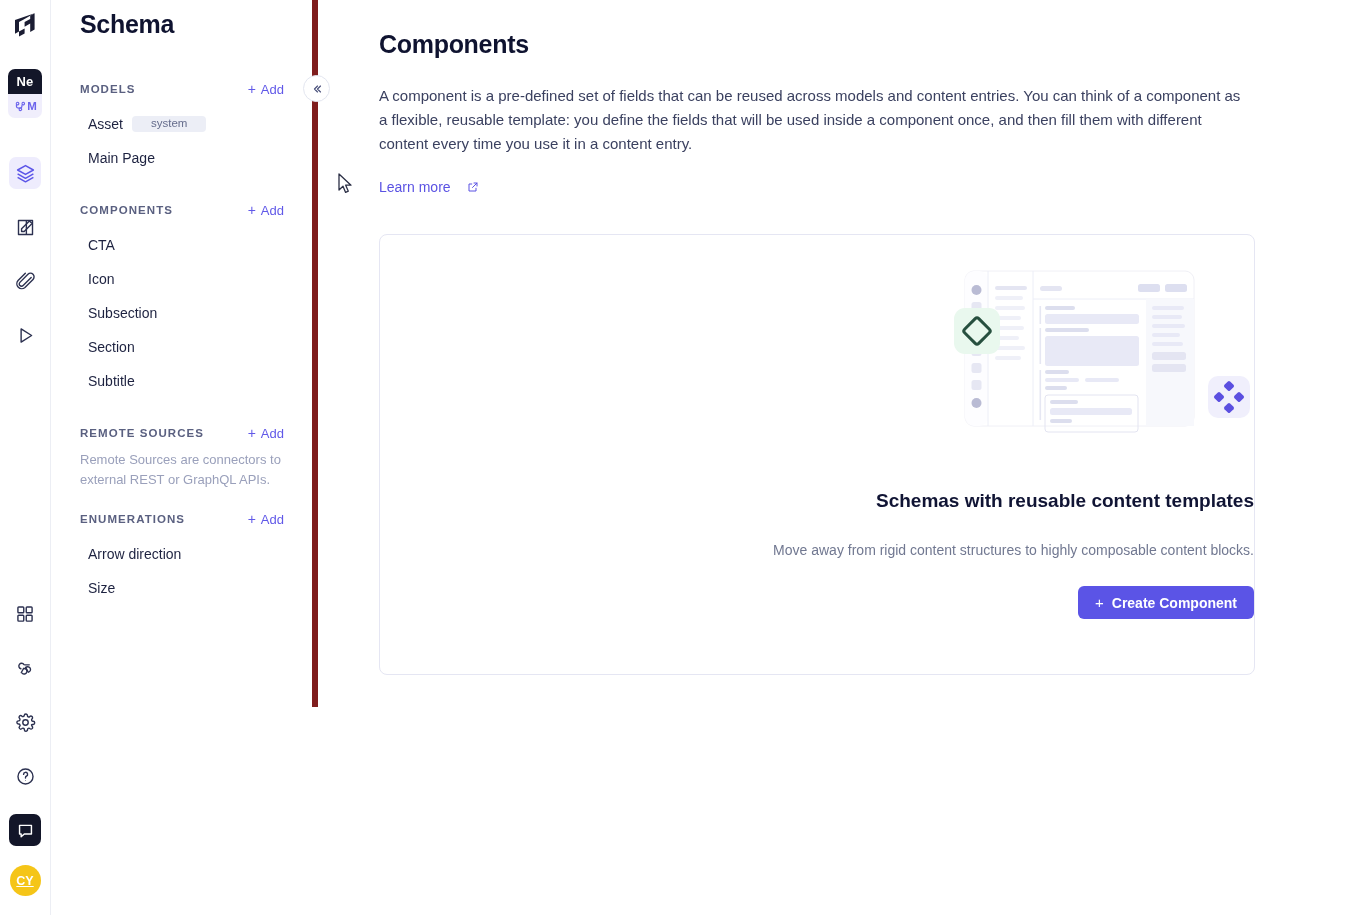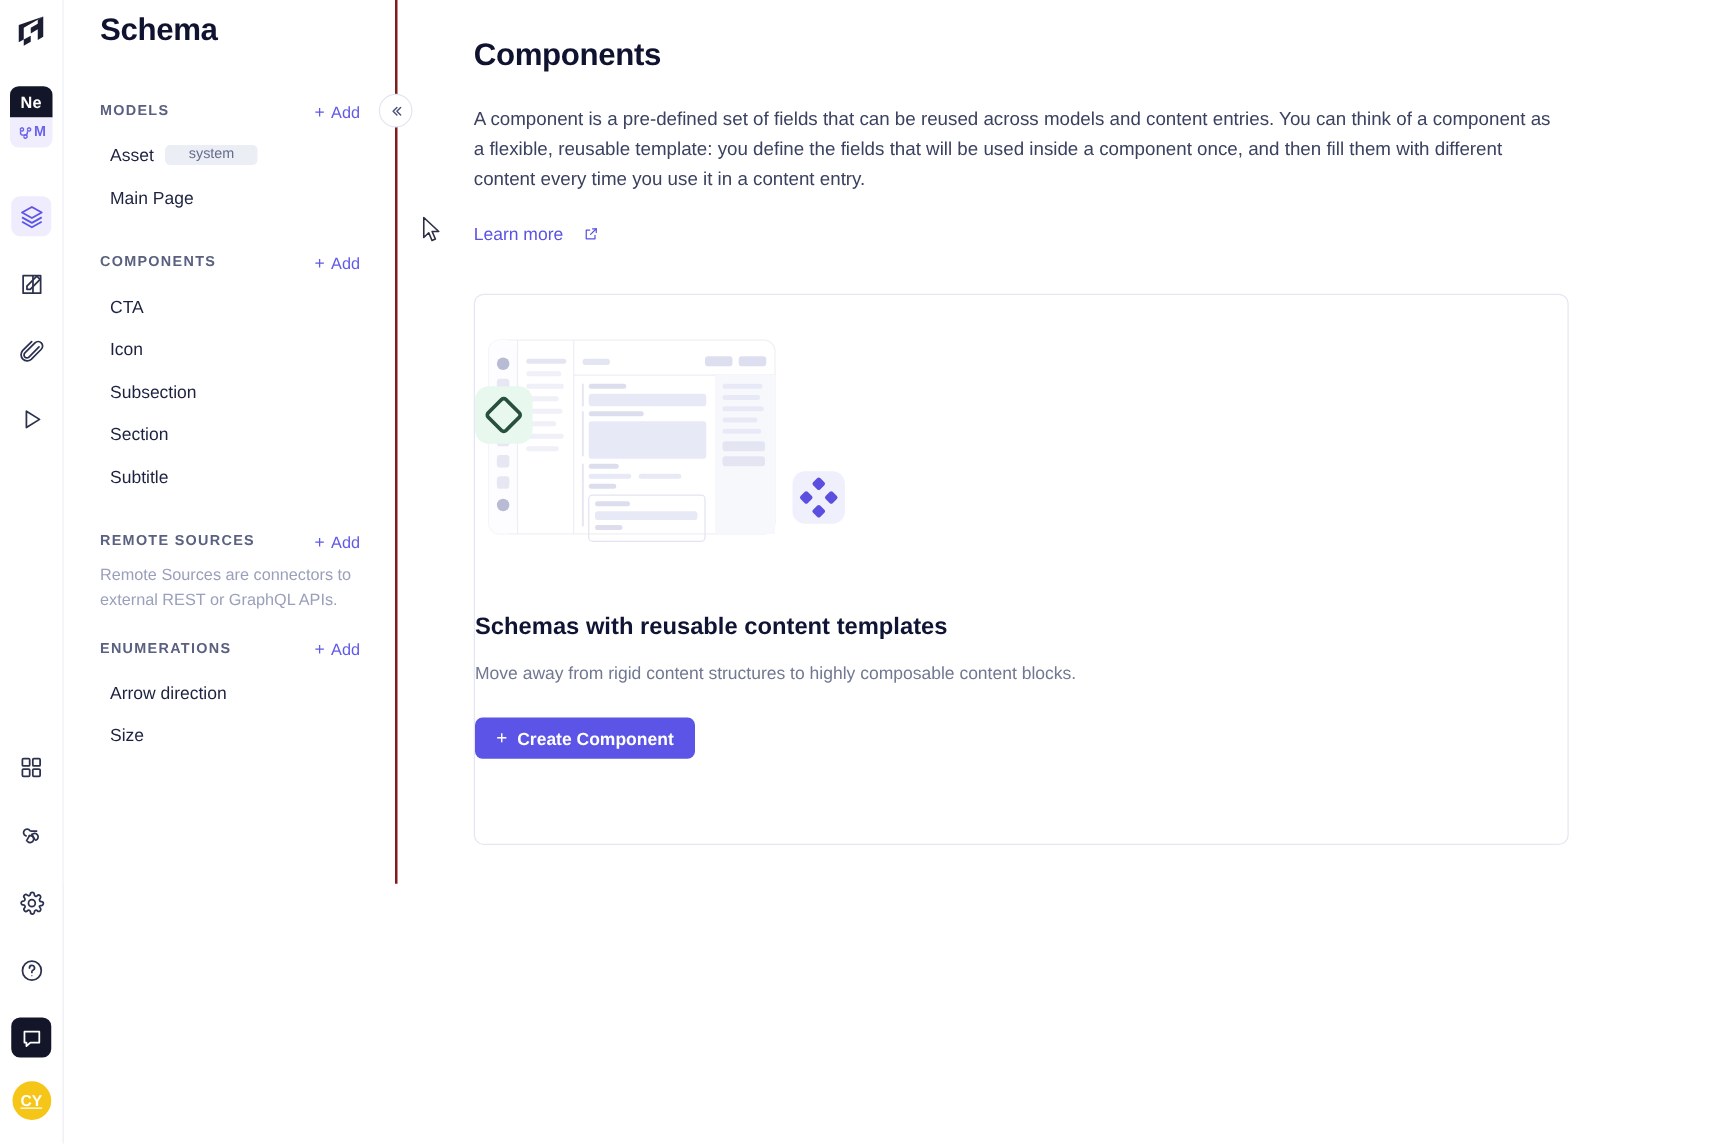--- a/index.html
+++ b/index.html
@@ -46,21 +46,21 @@
     border-radius: 0 0 7px 7px;
     color: #6b63ec; font-size: 11.5px; font-weight: 600;
     display: flex; align-items: center; justify-content: center; gap: 1px;
   }
   .rail-gap-a { height: 22px; }
 
   
   .panel {
     width: 267px; flex: 0 0 267px; height: 707px;
     background: #ffffff;
-    border-right: 2px solid #7f1d1d;
+    border-right: 6px solid #7f1d1d;
     padding: 0 0 0 0;
     position: relative;
   }
   .panel-title {
     font-size: 25px; font-weight: 700; letter-spacing: -.3px;
     color: #0f1330; padding: 10px 0 0 29px;
   }
   .section-head {
     display: flex; align-items: center; justify-content: space-between;
     padding: 0 28px 0 29px;
@@ -111,27 +111,27 @@
   }
   .learn {
     display: inline-flex; align-items: center; gap: 16px;
     color: #5a52e3; font-size: 14px; margin-top: 23px; cursor: pointer;
   }
 
   .empty-card {
     margin-top: 38px; width: 876px; height: 441px;
     border: 1px solid #e5e6f3; border-radius: 8px;
     background: #ffffff;
-    display: flex; flex-direction: column; align-items: flex-start;
+    display: flex; flex-direction: column; align-items: flex-end;
   }
   .illus { margin-top: 29px; width: 300px; height: 196px; position: relative; }
   .card-title {
     margin-top: 30px; font-size: 19px; font-weight: 700; color: #101434;
   }
-  .card-sub { margin-top: 17px; font-size: 14px; color: #717891; }
+  .card-sub { margin-top: 30px; font-size: 14px; color: #717891; }
   .create-btn {
     margin-top: 28px;
     background: #5b54e6; color: #ffffff;
     border: none; border-radius: 6px;
     height: 33px; padding: 0 17px;
     font-size: 14px; font-weight: 700;
     font-family: "Liberation Sans", sans-serif;
     display: inline-flex; align-items: center; gap: 8px; cursor: pointer;
   }
 

